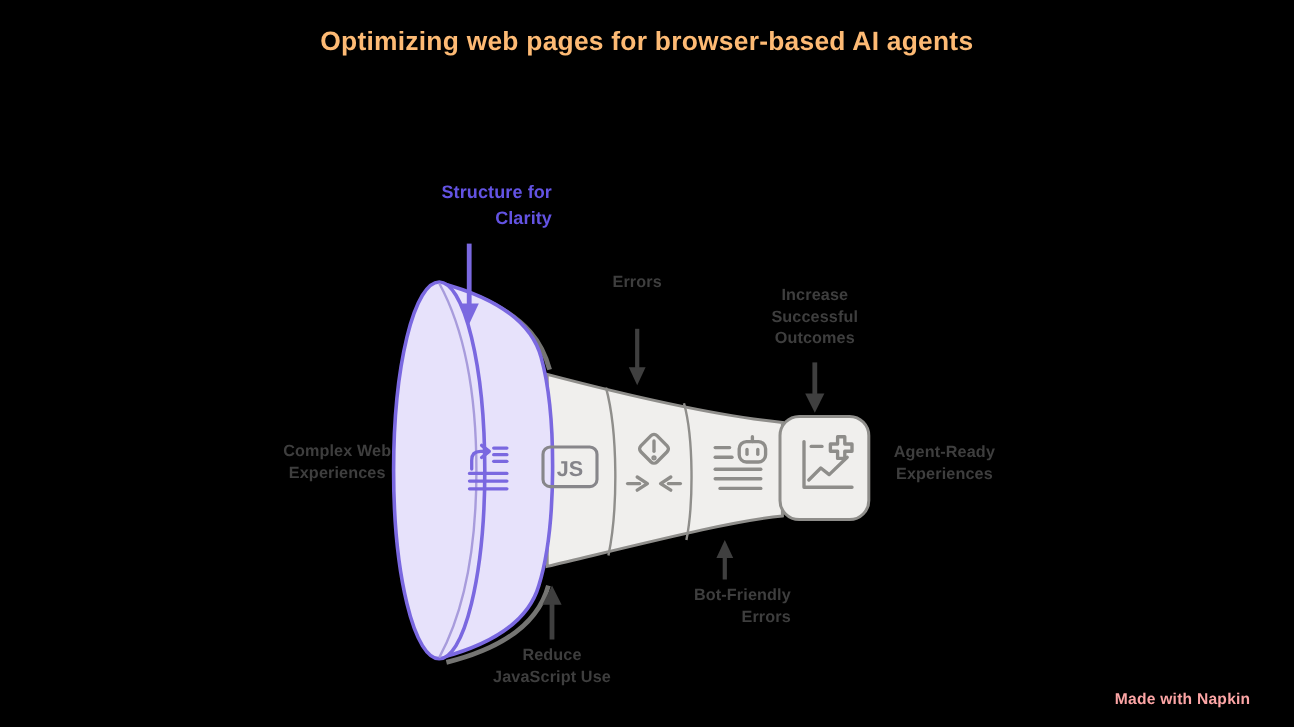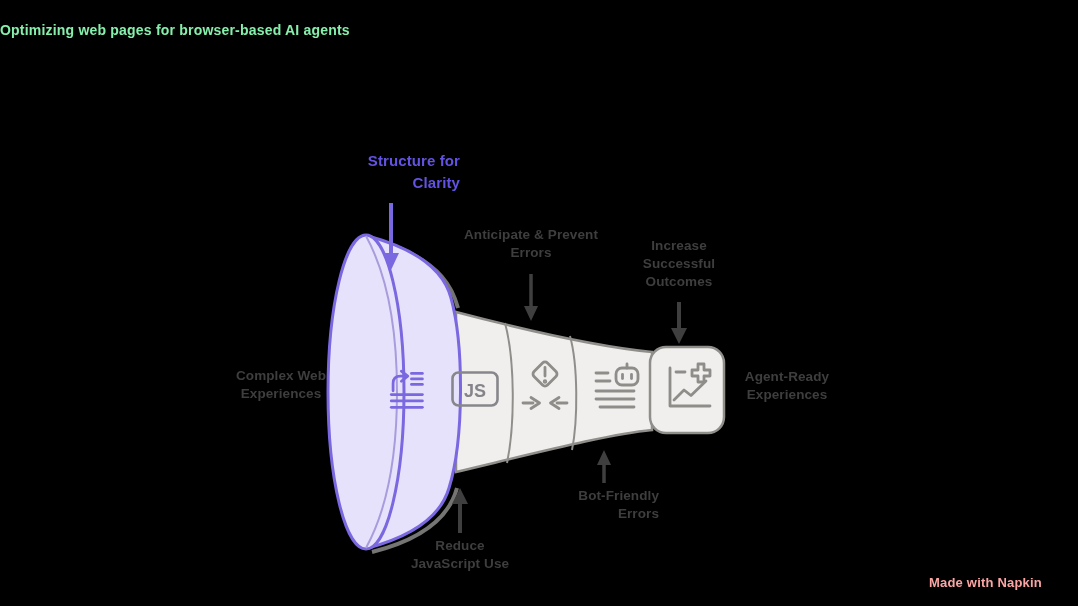--- a/index.html
+++ b/index.html
@@ -8,22 +8,22 @@
     font-family:"Liberation Sans",sans-serif;overflow:hidden;
   }
   #funnel-svg{position:absolute;left:0;top:0;z-index:1;}
   .icon-box{position:absolute;z-index:3;}
   .lbl{
     position:absolute;z-index:4;text-align:center;font-weight:700;
     color:#3e3e3e;font-size:13.5px;line-height:1.32;letter-spacing:.1px;
   }
   .lbl span{display:block;}
   #diagram-title{
-    position:absolute;left:0;right:0;top:22px;z-index:4;
-    font-size:14px;font-weight:700;color:#86efac;letter-spacing:.2px;
+    position:absolute;left:0;right:0;top:22px;text-align:center;z-index:4;
+    font-size:22px;font-weight:700;color:#fdba74;letter-spacing:.2px;
   }
   #stage-label-structure{
     left:320px;top:150px;width:140px;font-size:15px;color:#6353e3;line-height:1.45;text-align:right;
   }
   #input-label{left:231px;top:367px;width:100px;}
   #output-label{left:737px;top:368px;width:100px;}
   #stage-label-errors{left:446px;top:226px;width:170px;}
   #stage-label-outcomes{left:624px;top:237px;width:110px;}
   #stage-label-bot-content{left:549px;top:487px;width:110px;text-align:right;}
   #stage-label-javascript{left:405px;top:537px;width:110px;}
@@ -141,21 +141,20 @@
       <path d="M12,40 L22,30 L29,35.5 L44,21"></path>
     </svg>
   </div>
 
   <div class="lbl" id="stage-label-structure">
     <span>Structure for</span>
     <span>Clarity</span>
   </div>
 
   <div class="lbl" id="stage-label-errors">
-    <span>Anticipate &amp; Prevent</span>
     <span>Errors</span>
   </div>
 
   <div class="lbl" id="stage-label-outcomes">
     <span>Increase</span>
     <span>Successful</span>
     <span>Outcomes</span>
   </div>
 
   <div class="lbl" id="stage-label-bot-content">

